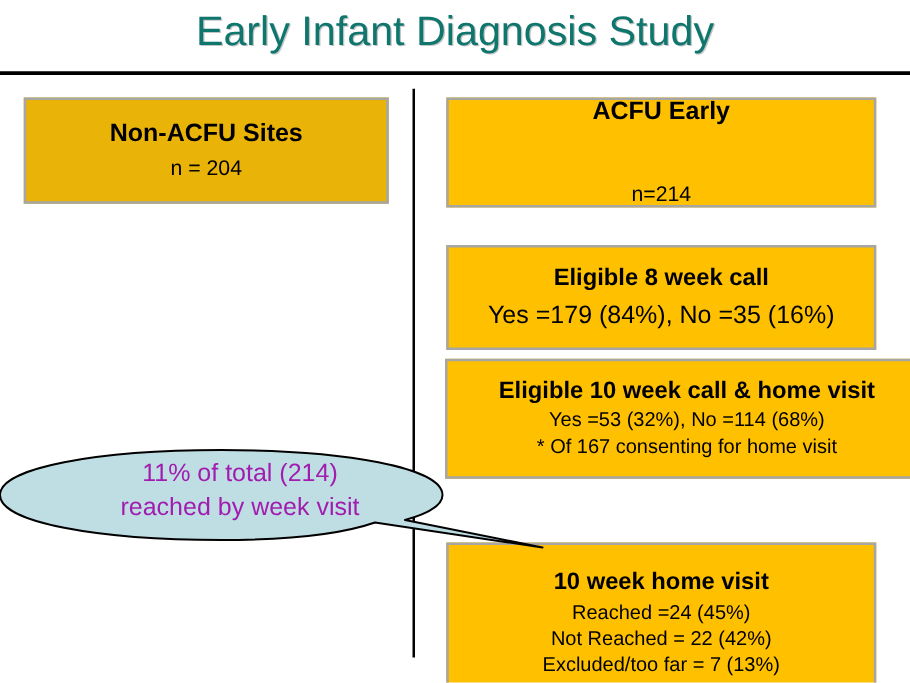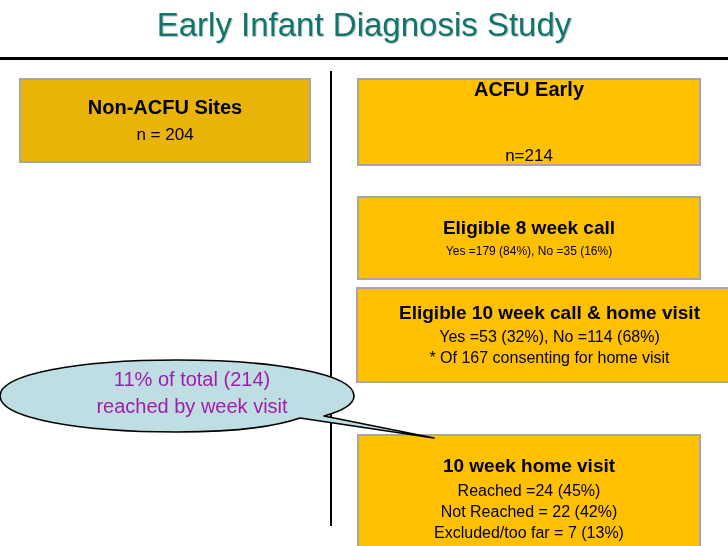--- a/index.html
+++ b/index.html
@@ -85,21 +85,21 @@
   #box-non-acfu   { left: 19px;  top: 78px;  width: 292px; height: 85px; }
   #box-non-acfu .box-title { font-size: 20px; margin-bottom: 4px; }
   #box-non-acfu .box-line  { font-size: 17px; }
 
   #box-acfu       { left: 357px; top: 78px;  width: 344px; height: 88px; }
   #box-acfu .box-title { font-size: 20px; margin-bottom: 6px; }
   #box-acfu .box-line  { font-size: 17px; margin-top: 37px; }
 
   #box-eligible-8 { left: 357px; top: 196px; width: 344px; height: 84px; }
   #box-eligible-8 .box-title { font-size: 19px; margin-bottom: 4px; }
-  #box-eligible-8 .box-line  { font-size: 12px; text-align: center; }
+  #box-eligible-8 .box-line  { font-size: 20px; text-align: center; }
 
   #box-eligible-10{ left: 356px; top: 287px; width: 387px; height: 96px; }
   #box-eligible-10 .box-title { font-size: 19px; margin-bottom: 2px; }
   #box-eligible-10 .box-line  { font-size: 16px; text-align: center; }
 
   #box-home-visit { left: 357px; top: 394px; width: 344px; height: 130px; margin-top: 40px; }
   #box-home-visit .box-title { font-size: 19px; margin-bottom: 3px; }
   #box-home-visit .box-line  { font-size: 16px; }
 
   

